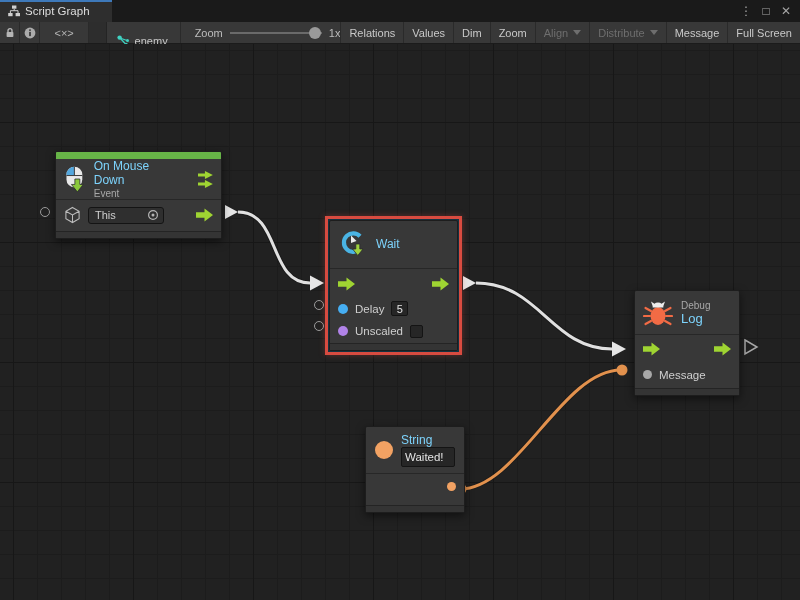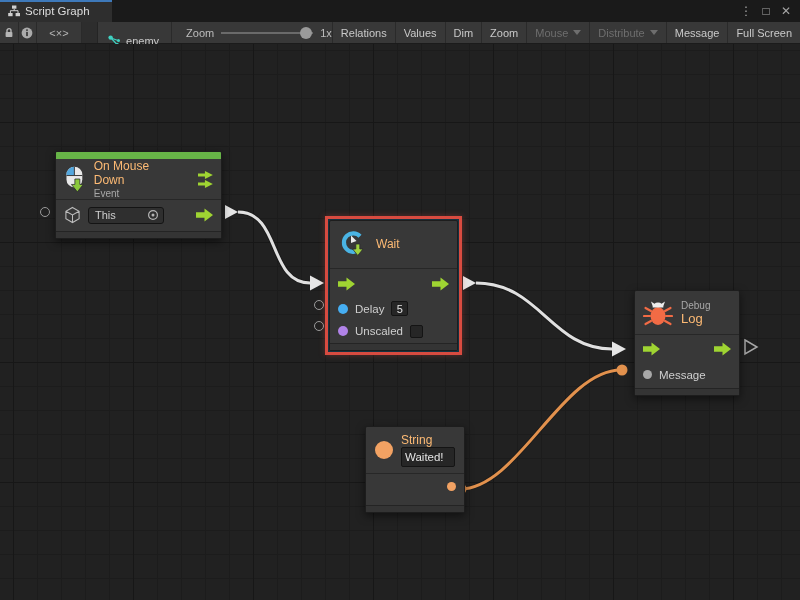--- a/index.html
+++ b/index.html
@@ -36,21 +36,21 @@
       linear-gradient(90deg,#171717 1px,transparent 1px),
       linear-gradient(#1c1c1c 1px,transparent 1px),
       linear-gradient(90deg,#1c1c1c 1px,transparent 1px);
     background-size:120px 120px,120px 120px,24px 24px,24px 24px;
     background-position:13px 78px,13px 78px,13px 6px,13px 6px;}
   .wires{position:absolute;left:0;top:0;width:800px;height:556px;}
 
   .node{position:absolute;background:#383838;border:1px solid #1d1d1d;border-radius:2px;box-shadow:0 3px 9px rgba(0,0,0,.5);display:flex;flex-direction:column;color:#d8d8d8;}
   .node-header{display:flex;align-items:center;padding:0 8px;gap:8px;}
   .hdr-col{display:flex;flex-direction:column;justify-content:center;}
-  .node-title{font-size:12px;color:#fdba74;}
+  .node-title{font-size:12px;color:#7dd3fc;}
   .node-sub{font-size:10px;color:#a8a8a8;margin-top:1px;}
   .divider{height:1px;background:#272727;}
   .row{display:flex;align-items:center;padding:0 8px;gap:7px;}
   .node-footer{height:7px;background:#343434;border-top:1px solid #242424;margin-top:auto;}
   .port-dot{width:10px;height:10px;border-radius:50%;flex:0 0 auto;}
   .plabel{font-size:11.5px;color:#cfcfcf;}
   .spring{flex:1;}
 
   .sel-wrap{position:absolute;border:3px solid #d84b40;background:#143241;padding:1px;box-shadow:0 0 6px rgba(216,75,64,.35);}
   .sel-wrap .node{position:relative;box-shadow:none;width:100%;height:100%;}
@@ -138,21 +138,21 @@
     <div class="tb-btn rsep">
         <span>Values</span>
       </div>
     <div class="tb-btn rsep">
         <span>Dim</span>
       </div>
     <div class="tb-btn rsep">
         <span>Zoom</span>
       </div>
     <div class="tb-btn rsep disabled">
-        <span>Mouse</span>
+        <span>Align</span>
         <span class="caret"></span>
       </div>
     <div class="tb-btn rsep disabled">
         <span>Distribute</span>
         <span class="caret"></span>
       </div>
     <div class="tb-btn rsep">
         <span>Message</span>
       </div>
     <div class="tb-btn rsep" style="border-right:none;">

